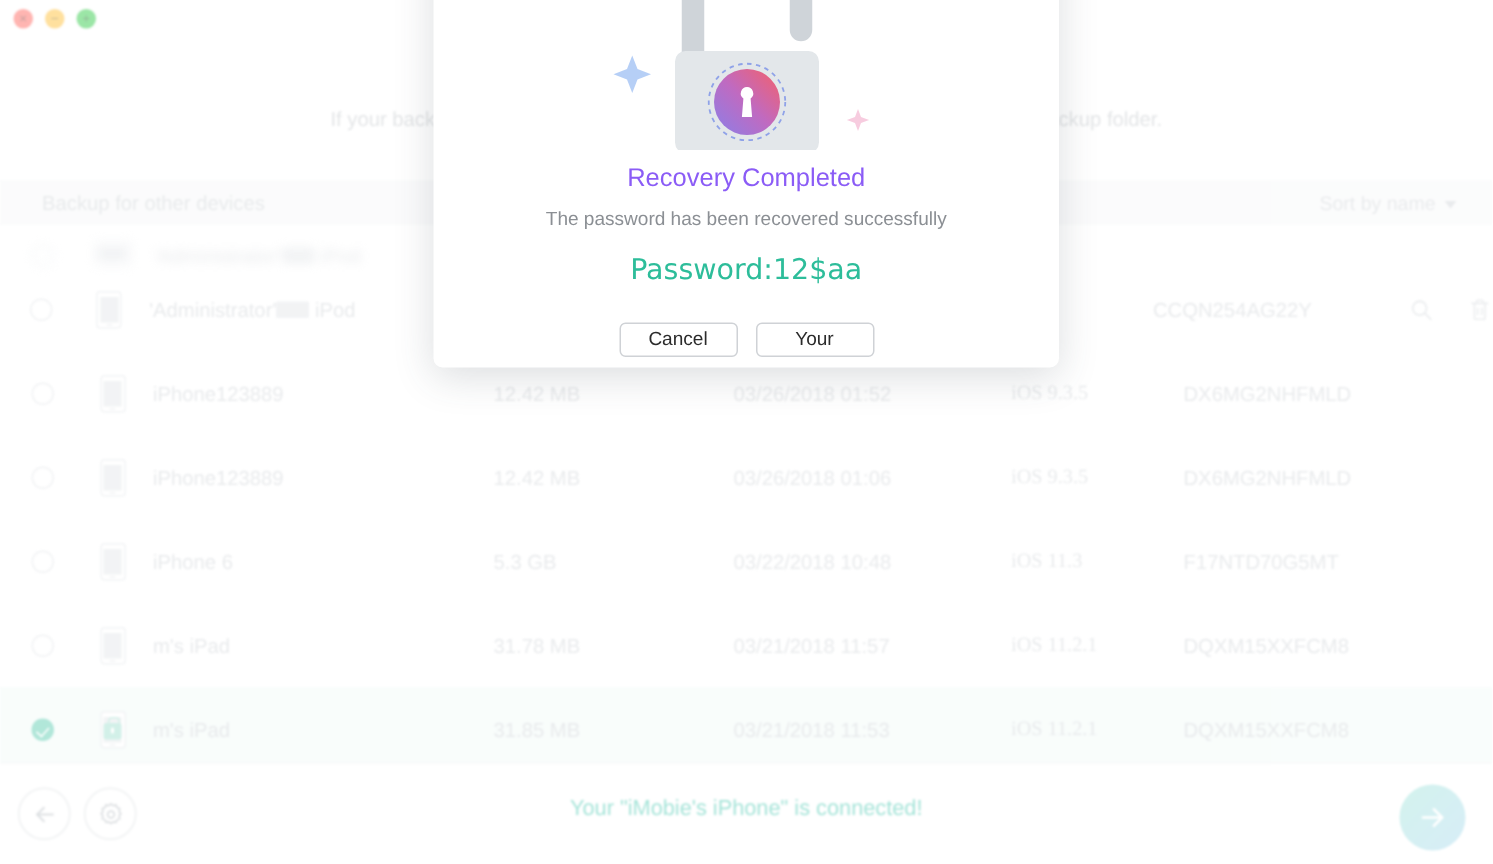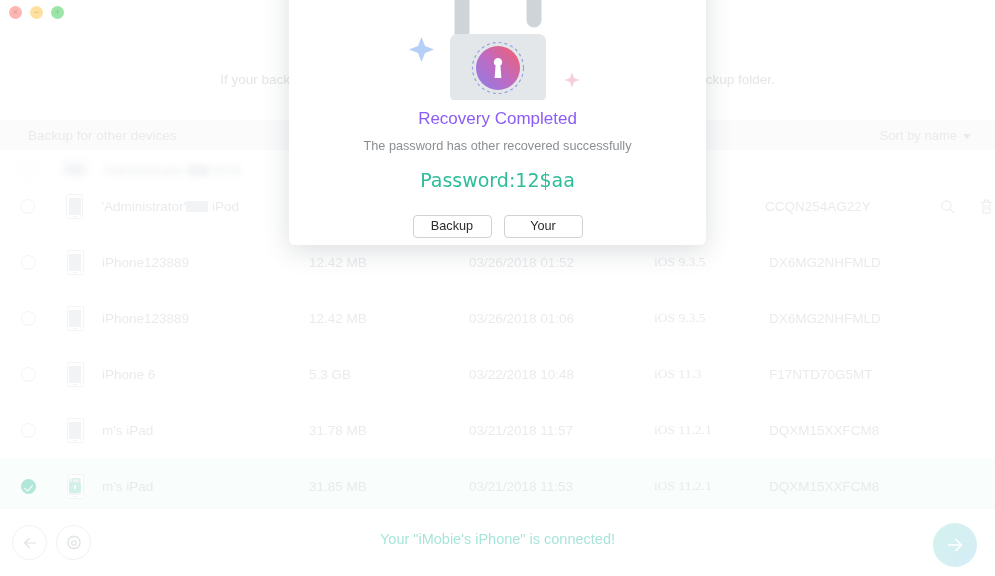--- a/index.html
+++ b/index.html
@@ -137,21 +137,21 @@
     border: 1.6px solid #9fe0cf; border-bottom: none;
     border-radius: 3px 3px 0 0;
   }
   .lockbadge::after {
     content: ""; position: absolute;
     left: 5px; top: 3px; width: 2px; height: 4px;
     background: #ffffff; border-radius: 1px;
   }
 
   .c-name { width: 215px; padding-left: 8px; }
-  .c-size { width: 160px; }
+  .c-size { width: 160px; margin-left: 20px; }
   .c-date { width: 185px; }
   .c-ver  { width: 115px; font-family: Liberation Serif, serif; }
   .c-sn   { width: 175px; }
   .c-act  { flex: 1; display: flex; align-items: center; gap: 22px; }
 
   .redact {
     display: inline-block;
     width: 22px; height: 11px;
     background: #e3e6e9;
     vertical-align: -1px;
@@ -445,22 +445,22 @@
           <path d="M30 96 l3.5 -9 l3.5 9 l9 3.5 l-9 3.5 l-3.5 9 l-3.5 -9 l-9 -3.5 z" fill="#a9c7f5"></path>
           <path d="M62 38 l1.6 -4.2 l1.6 4.2 l4.2 1.6 l-4.2 1.6 l-1.6 4.2 l-1.6 -4.2 l-4.2 -1.6 z" fill="#b7cdf7"></path>
           <path d="M178 22 l1.6 -4.4 l1.6 4.4 l4.4 1.6 l-4.4 1.6 l-1.6 4.4 l-1.6 -4.4 l-4.4 -1.6 z" fill="#f3b9d6"></path>
           <path d="M202 6 l3 -8 l3 8 l8 3 l-8 3 l-3 8 l-3 -8 l-8 -3 z" fill="#c9b6f2"></path>
           <path d="M182 128 l2 -5.4 l2 5.4 l5.4 2 l-5.4 2 l-2 5.4 l-2 -5.4 l-5.4 -2 z" fill="#f6c3d9"></path>
         </g>
       </svg>
     </div>
 
     <div class="dlg-title">Recovery Completed</div>
-    <div class="dlg-sub">The password has other recovered successfully</div>
+    <div class="dlg-sub">The password has been recovered successfully</div>
     <div class="dlg-pass">Password:12$aa</div>
 
     <div class="dlg-actions">
-      <button class="dlg-btn">Backup</button>
+      <button class="dlg-btn">Cancel</button>
       <button class="dlg-btn">Your</button>
     </div>
   </div>
 
 </div>
 
 </body></html>

